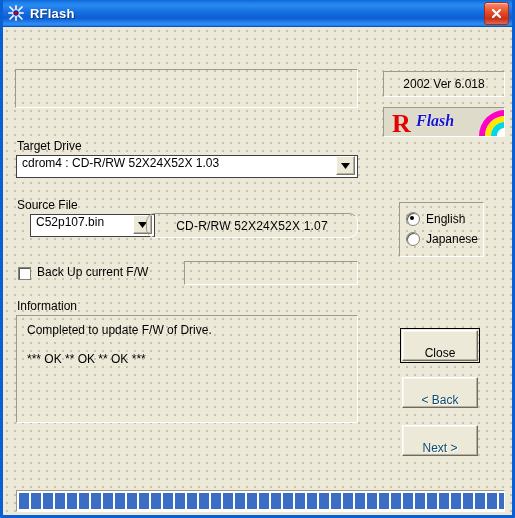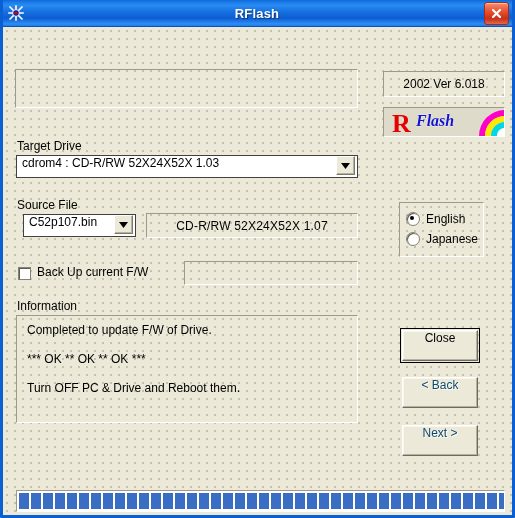--- a/index.html
+++ b/index.html
@@ -51,21 +51,20 @@
     margin-right: 5px;
   }
   .title-text {
     color: #ffffff;
     font-size: 13px;
     font-weight: bold;
     text-shadow: 1px 1px 1px rgba(0,0,0,0.45);
     letter-spacing: 0.2px;
     flex: 1 1 auto;
     white-space: nowrap;
-    text-align: center;
   }
   #close-button {
     width: 23px;
     height: 21px;
     flex: 0 0 23px;
     margin-right: 1px;
     border-radius: 3px;
     border: 1px solid #a52a17;
     background: linear-gradient(to bottom, #f98d72 0%, #e8502c 40%, #c8301a 75%, #e06a4a 100%);
     box-shadow: inset 0 1px 0 rgba(255,255,255,0.5);
@@ -168,33 +167,34 @@
     background: #ece9d8;
     border: 1px solid #ffffff;
     border-right-color: #7a7a6d;
     border-bottom-color: #7a7a6d;
     box-shadow: inset -1px -1px 0 #b5b2a3;
     display: flex;
     align-items: center;
     justify-content: center;
   }
   #target-combo { left: 13px; top: 128px; width: 342px; height: 23px; }
-  #source-combo { left: 20px; top: 187px; width: 113px; height: 23px; }
+  #source-combo { left: 27px; top: 187px; width: 125px; height: 23px; }
 
   
   #source-info {
     position: absolute;
     left: 143px; top: 186px;
     width: 212px; height: 25px;
     box-sizing: border-box;
     display: flex;
     align-items: center;
     justify-content: center;
     font-size: 12px;
     letter-spacing: 0.2px;
+    border-radius: 9px;
   }
 
   
   #backup-check {
     position: absolute;
     left: 15px; top: 240px;
     width: 13px; height: 13px;
     box-sizing: border-box;
     background: #ffffff;
     border: 1px solid #848275;
@@ -274,21 +274,21 @@
     box-sizing: border-box;
     width: 76px;
     height: 31px;
     background: #ece9d8;
     border: 1px solid #ffffff;
     border-right-color: #6e6c5f;
     border-bottom-color: #6e6c5f;
     box-shadow: inset -1px -1px 0 #b5b2a3, inset 1px 1px 0 #f7f5ec;
     font-size: 12px;
     display: flex;
-    align-items: flex-start;
+    align-items: flex-end;
     justify-content: center;
     cursor: default;
     color: #000;
   }
   .btn.default {
     outline: 1px solid #000000;
     outline-offset: 1px;
   }
   .btn.disabled {
     color: #0c4a6e;
@@ -397,21 +397,20 @@
     <div id="backup-check"></div>
     <div id="backup-label">Back Up current F/W</div>
     <div id="backup-path" class="sunken">
       <span></span>
     </div>
 
     <div class="group-label" id="info-label">Information</div>
     <div id="info-box" class="sunken">
       <div class="line">Completed to update F/W of Drive.</div>
       <div class="line">*** OK ** OK ** OK ***</div>
-      <div class="line">Turn OFF PC &amp; Drive and Reboot them.</div>
     </div>
 
     <div id="lang-group">
       <div class="radio-row r0">
         <span class="radio-dot checked"></span>
         <span class="radio-label">English</span>
       </div>
       <div class="radio-row r1">
         <span class="radio-dot"></span>
         <span class="radio-label">Japanese</span>

